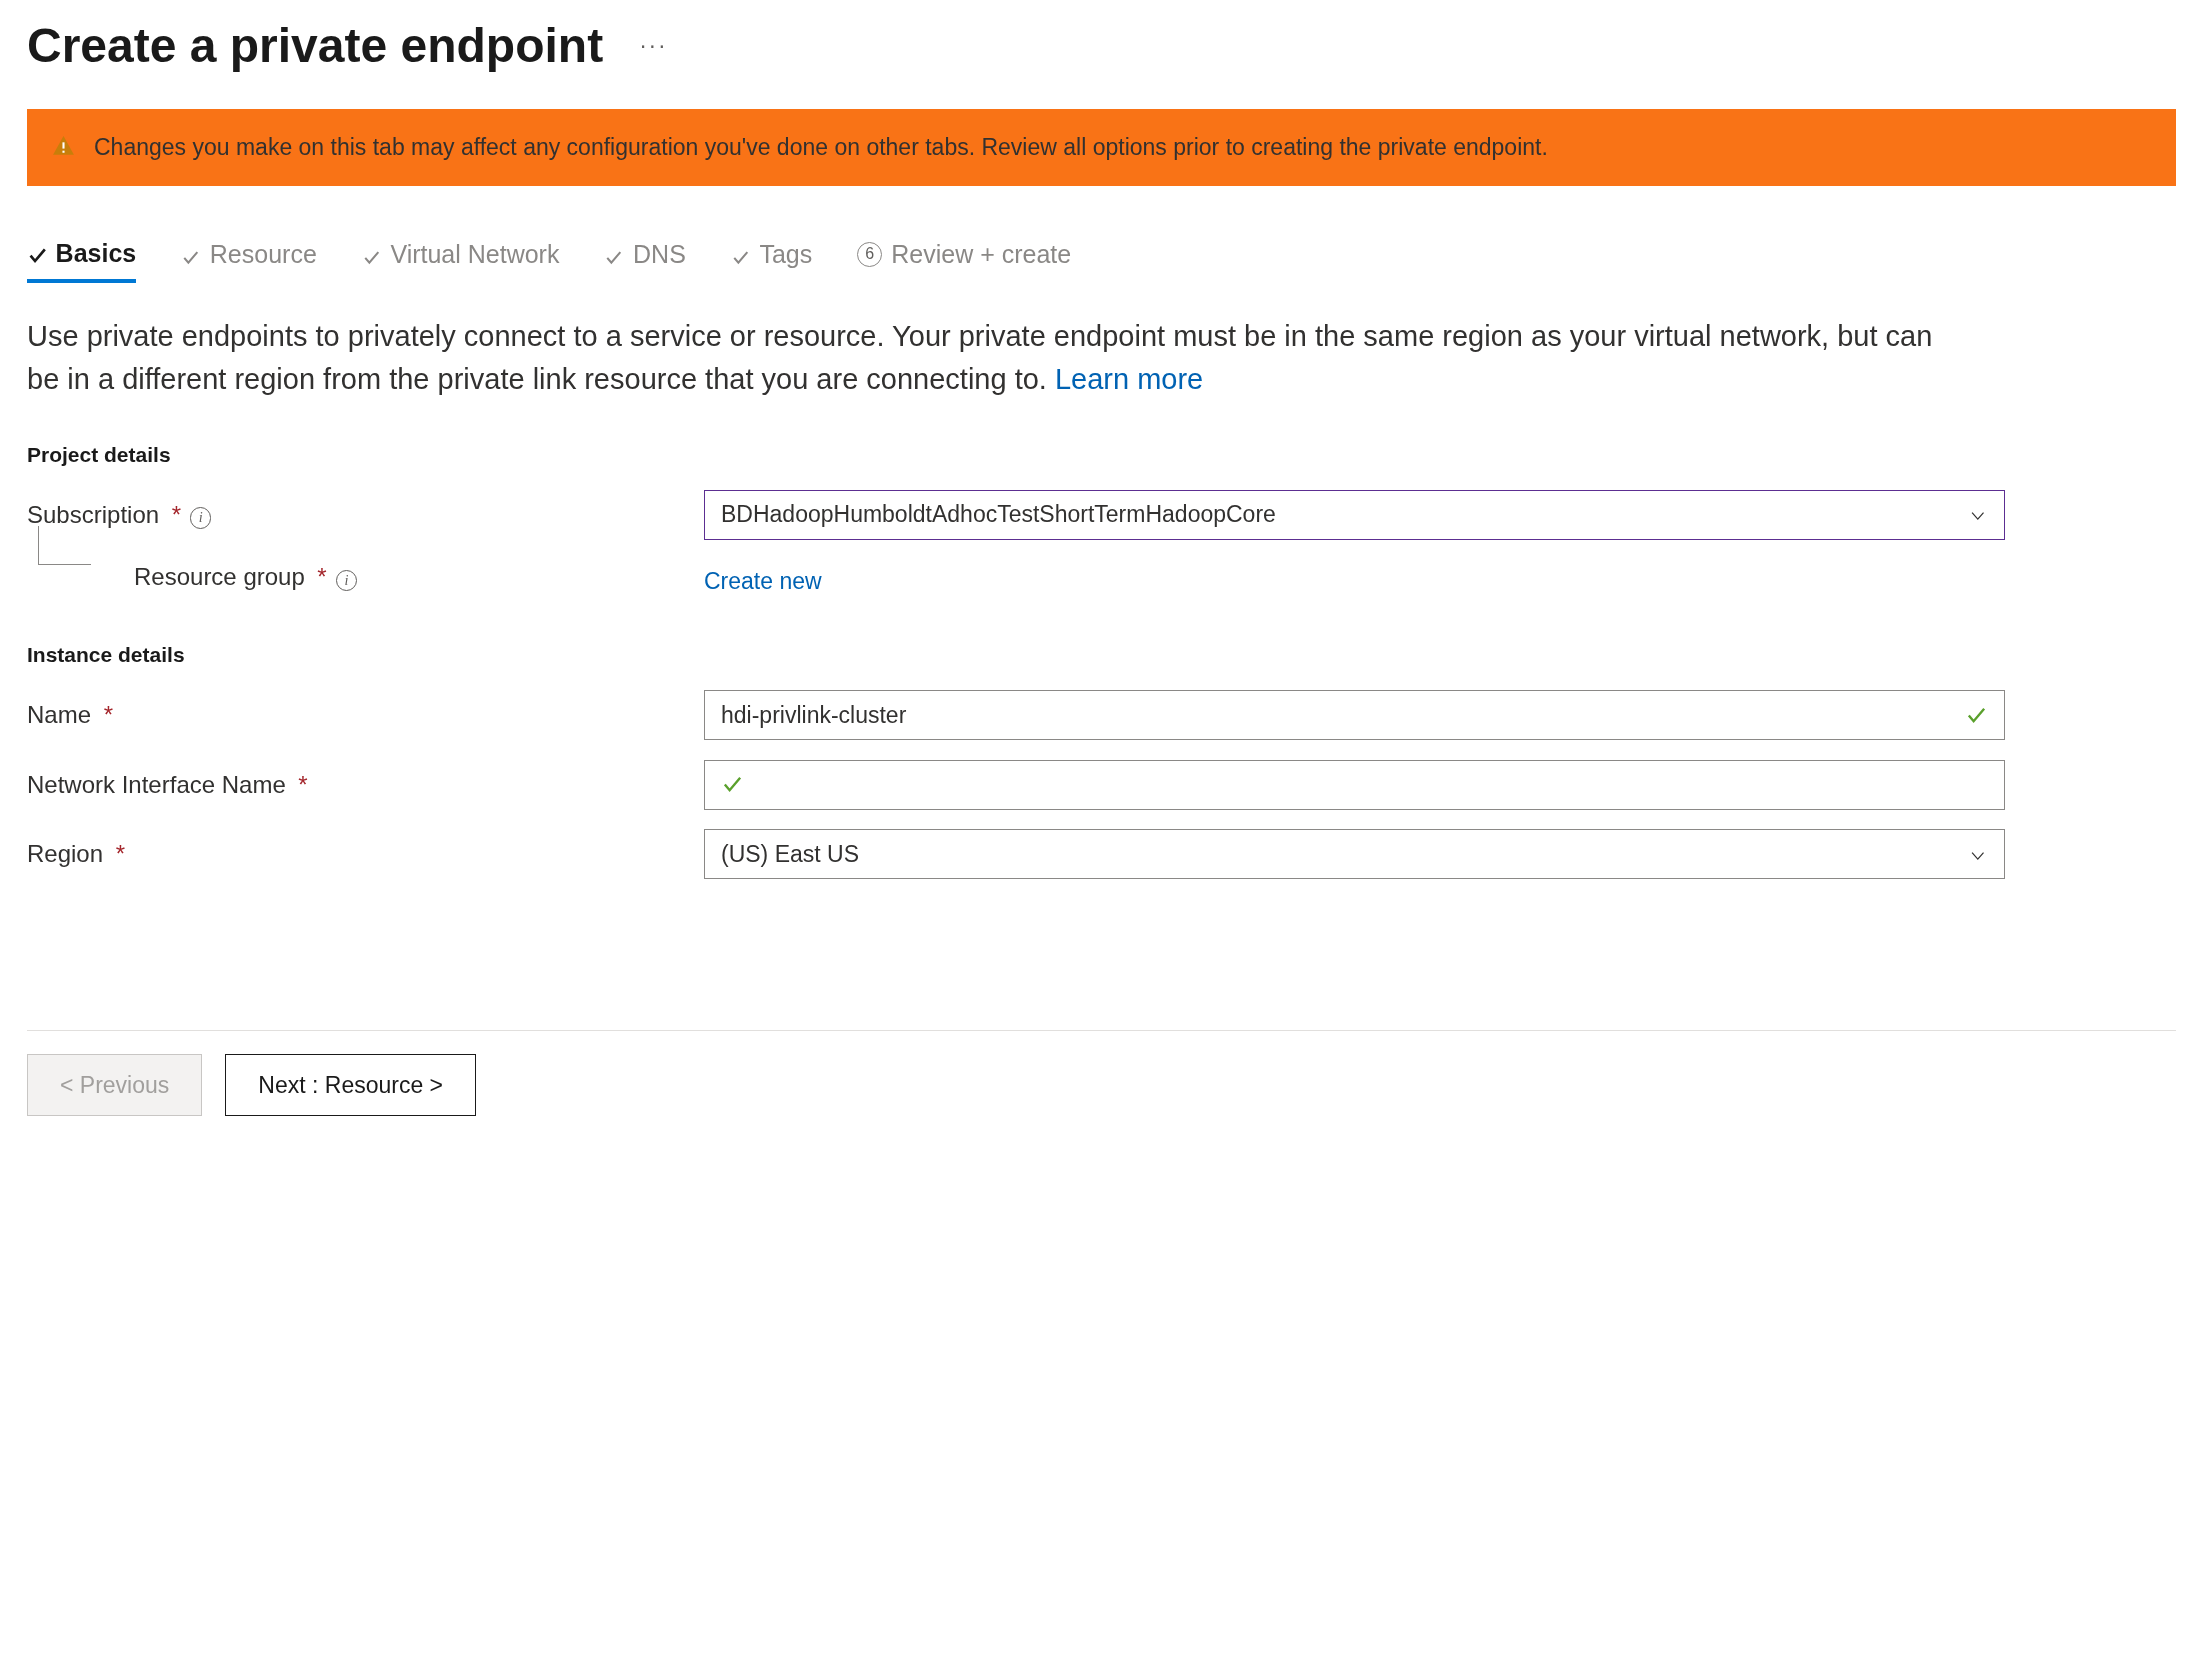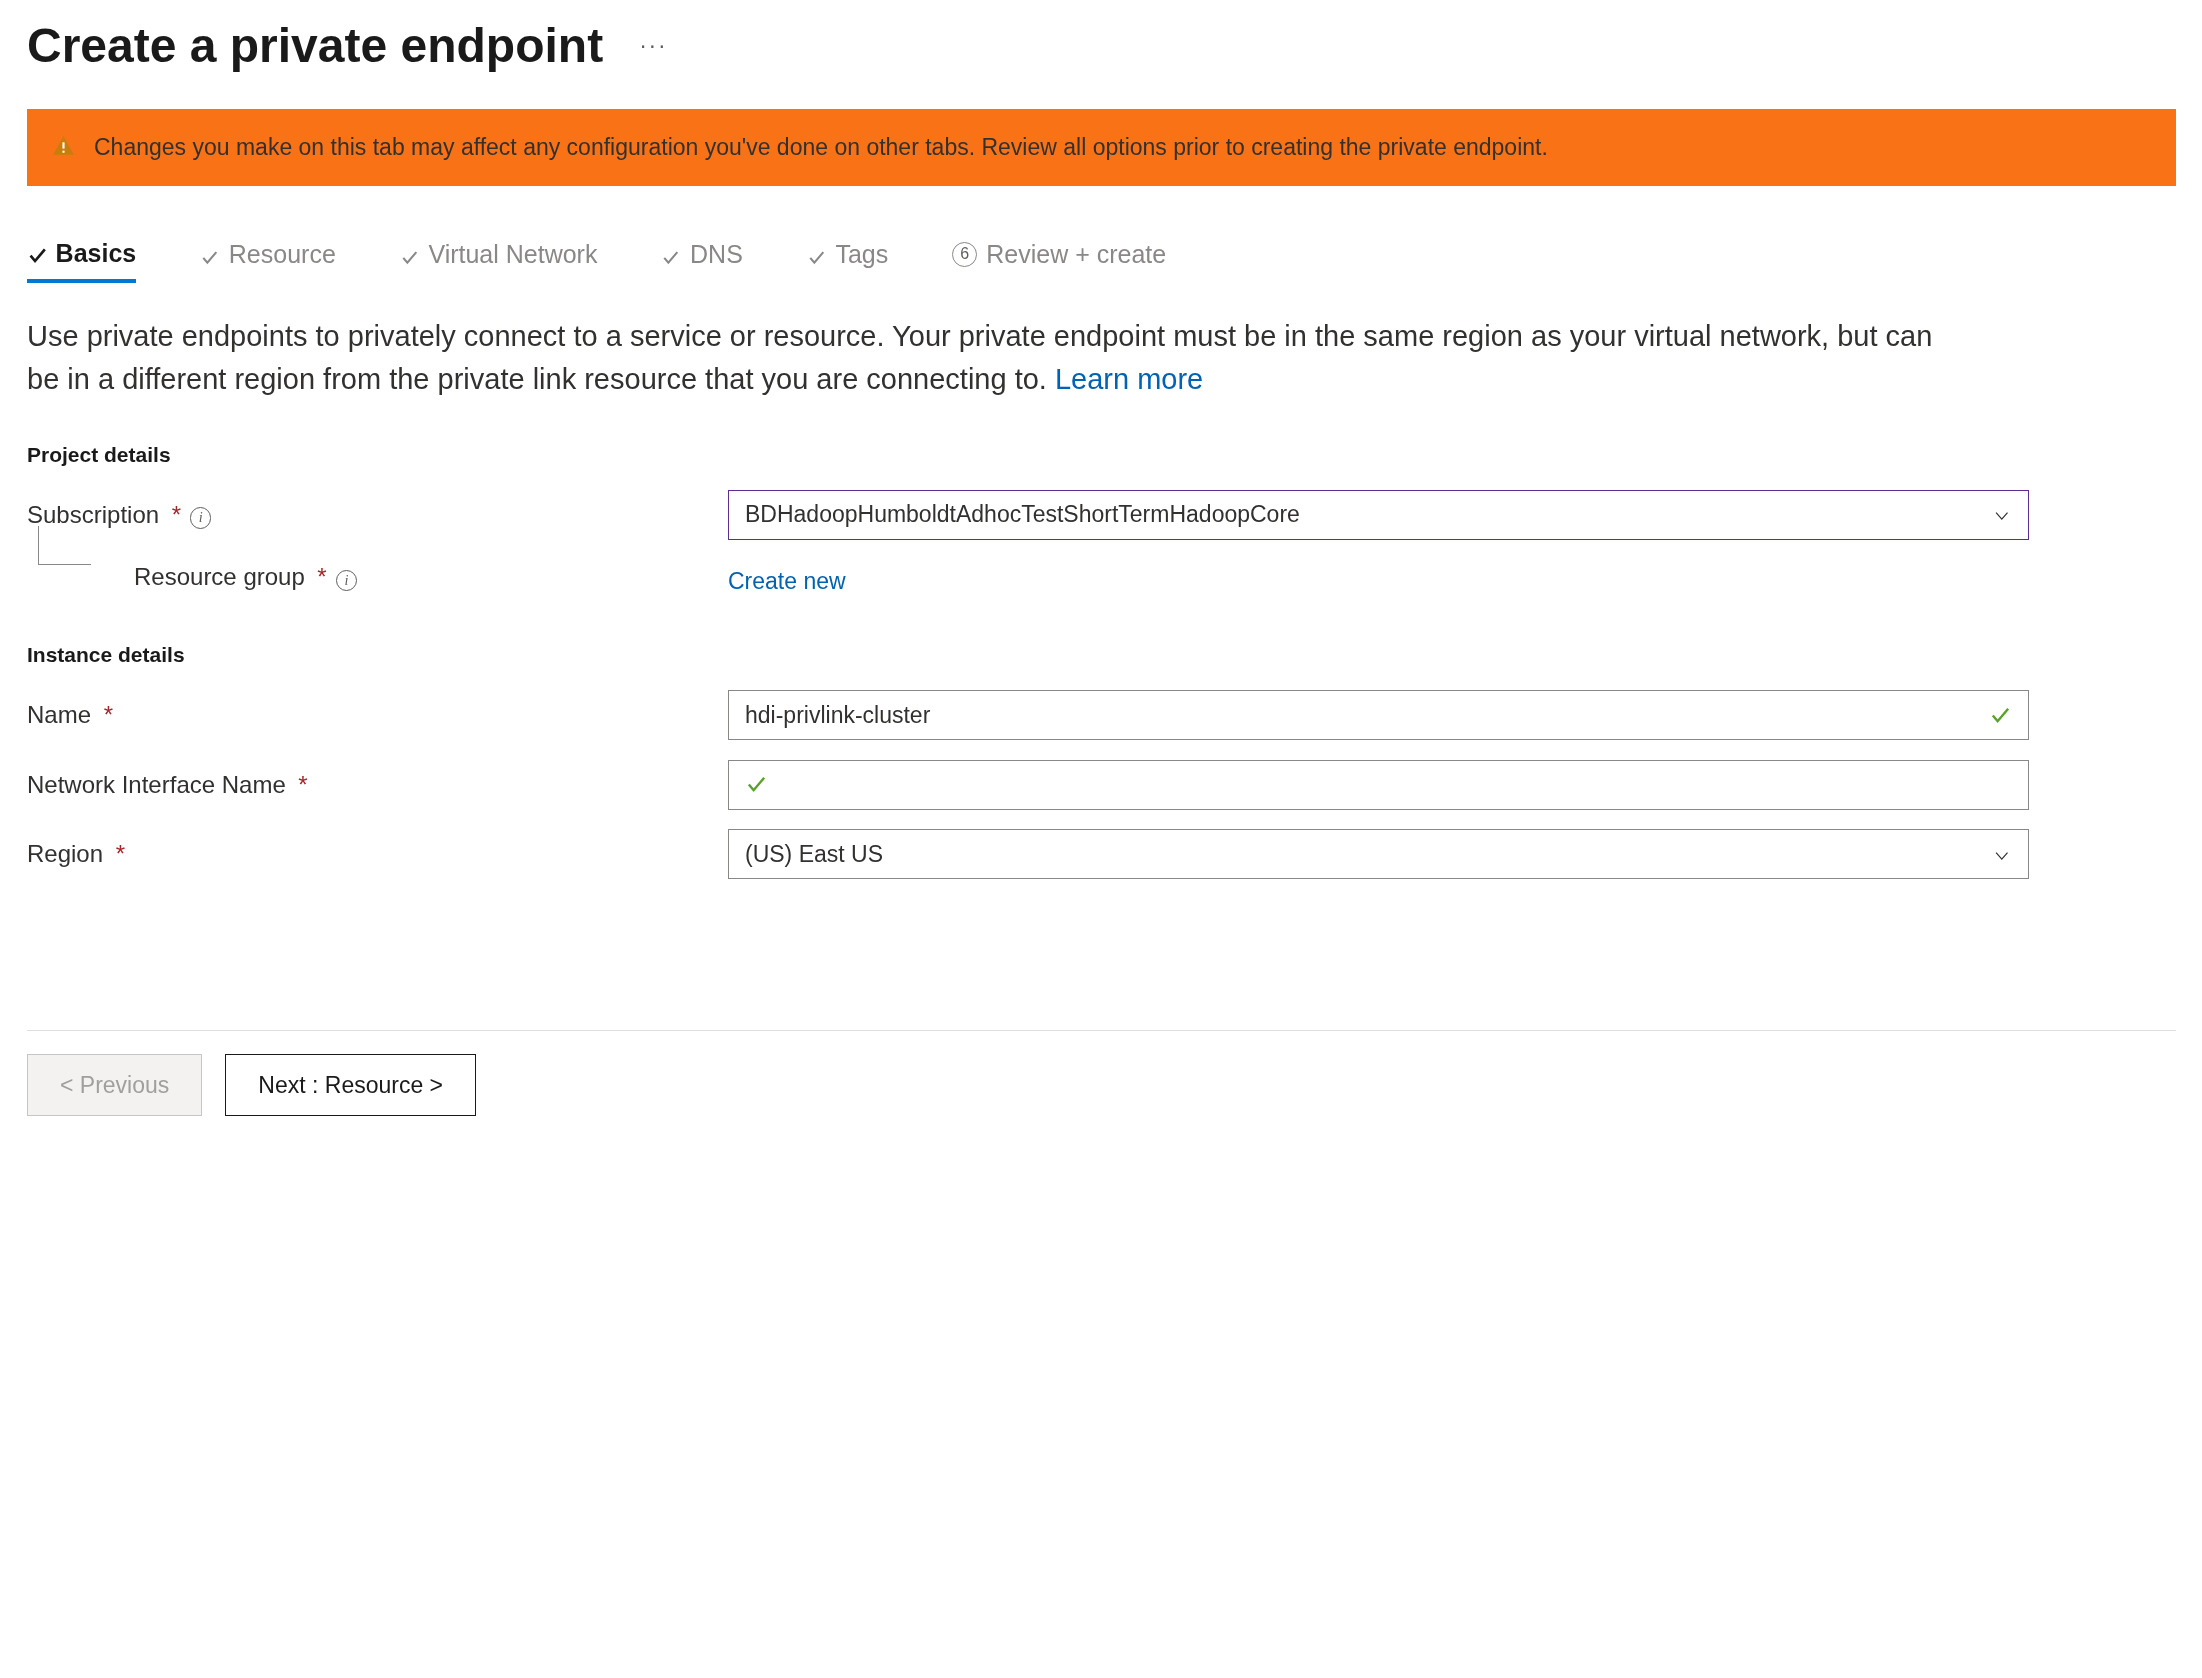--- a/index.html
+++ b/index.html
@@ -43,21 +43,21 @@
       height: 25px;
       margin-right: 18px;
       flex-shrink: 0;
     }
     .warning-text {
       font-size: 23px;
       color: #323130;
     }
     .tabs {
       display: flex;
-      gap: 64px;
+      gap: 45px;
       border-bottom: none;
       margin-bottom: 32px;
     }
     .tab {
       display: flex;
       align-items: center;
       gap: 9px;
       font-size: 25px;
       color: #8a8886;
       padding-bottom: 10.7px;
@@ -154,21 +154,20 @@
       display: flex;
       align-items: center;
       justify-content: center;
       font-size: 14.3px;
       color: #605e5c;
       font-family: Georgia, serif;
       font-style: italic;
     }
     .input-col {
       flex: 0 0 1301px;
-      margin-left: 24px;
     }
     .select-box, .text-input {
       width: 100%;
       height: 50px;
       border: 0.9px solid #8a8886;
       padding: 0 16px;
       font-size: 23px;
       color: #323130;
       display: flex;
       align-items: center;

